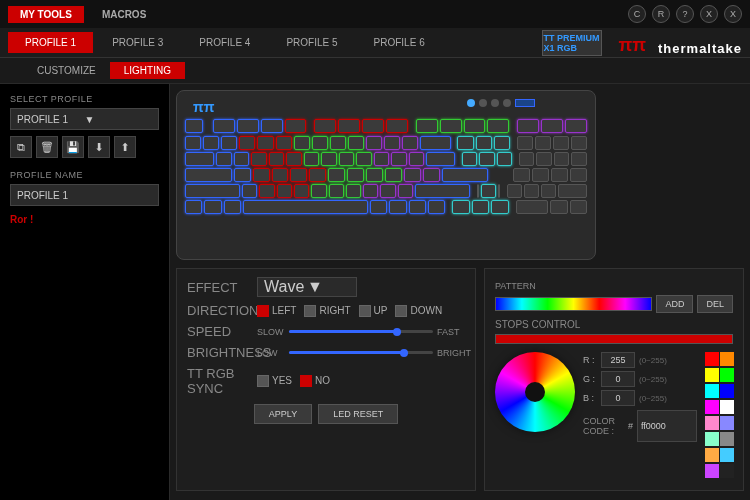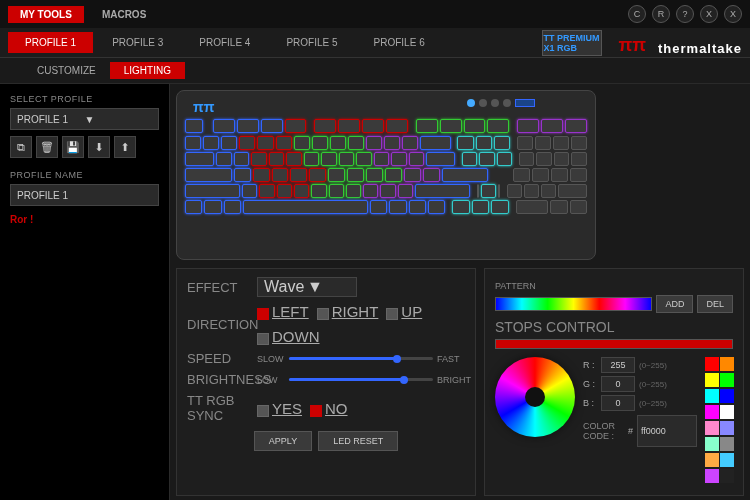--- a/index.html
+++ b/index.html
@@ -309,26 +309,25 @@
       font-size: 16px;
       color: #ccc;
     }
     .radio-group {
       display: flex;
       gap: 8px;
       flex-wrap: wrap;
     }
     .radio-item {
       display: flex;
-      align-items: flex-end;
+      align-items: flex-start;
       gap: 3px;
-      font-size: 15px;
+      font-size: 10px;
       color: #aaa;
       cursor: pointer;
-      text-decoration: underline;
     }
     .radio-box {
       width: 12px;
       height: 12px;
       border: 1px solid #666;
       background: #2a2a2a;
       display: flex;
       align-items: center;
       justify-content: center;
     }
@@ -405,21 +404,21 @@
     }
     .pattern-btn {
       background: #3a3a3a;
       border: 1px solid #555;
       color: #ccc;
       font-size: 9px;
       padding: 3px 8px;
       cursor: pointer;
     }
     .stops-label {
-      font-size: 14px;
+      font-size: 10px;
       color: #888;
       text-transform: uppercase;
       margin-bottom: 4px;
     }
     .stops-bar {
       width: 100%;
       height: 10px;
       background: linear-gradient(to right, #cc0000, #cc0000);
       margin-bottom: 8px;
       border: 1px solid #555;

